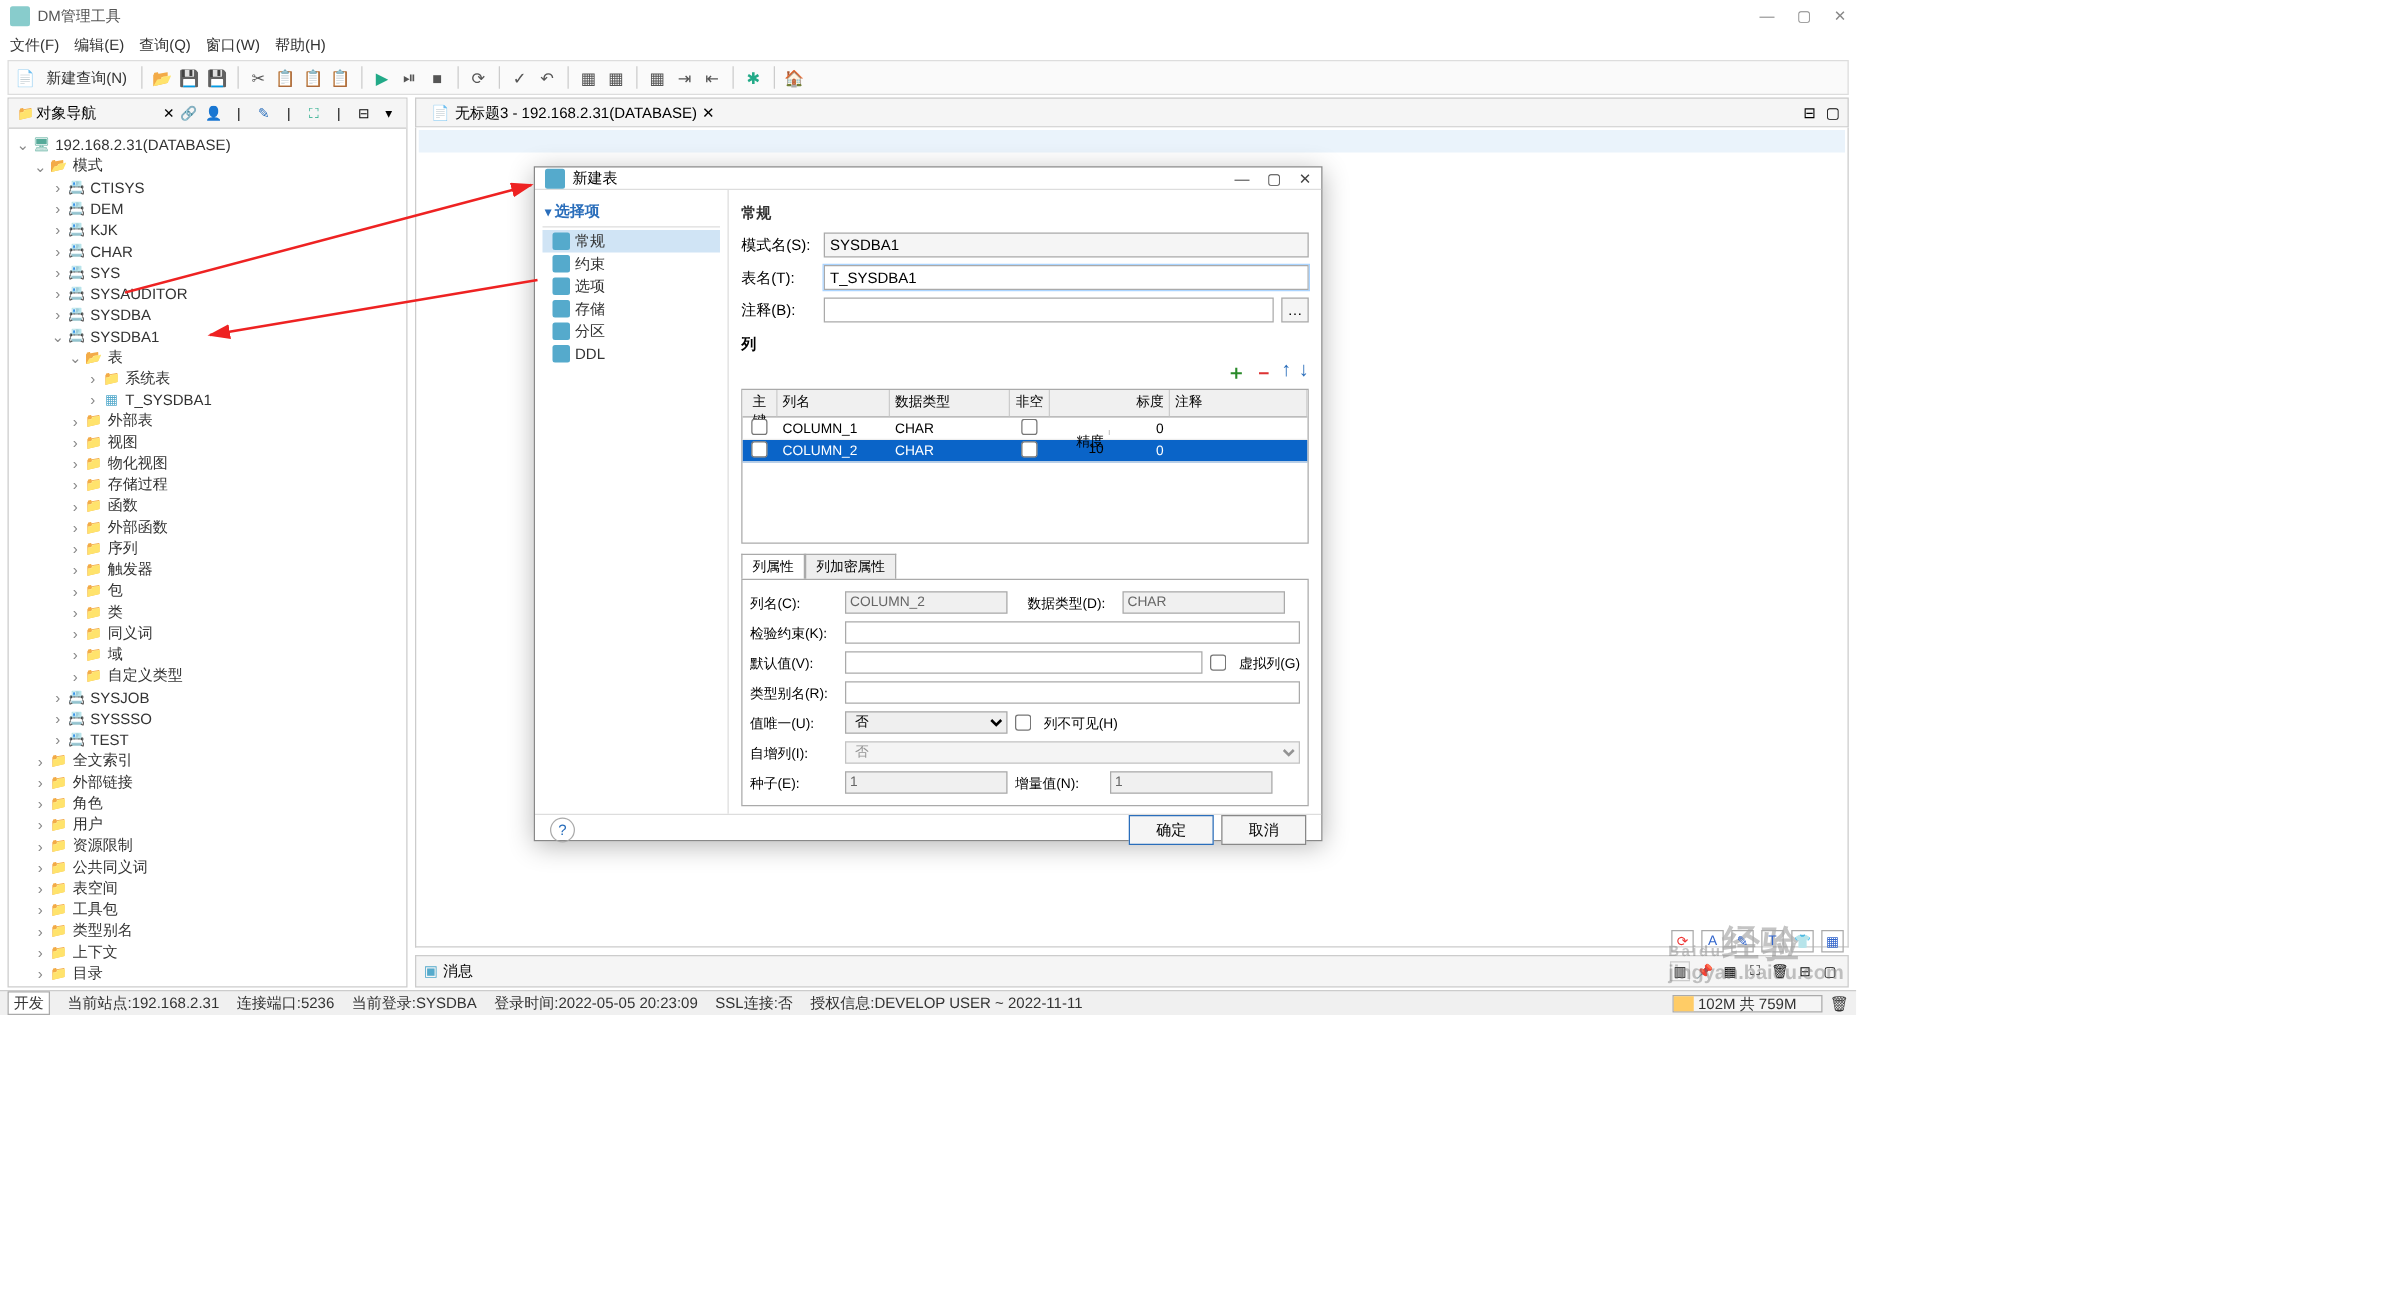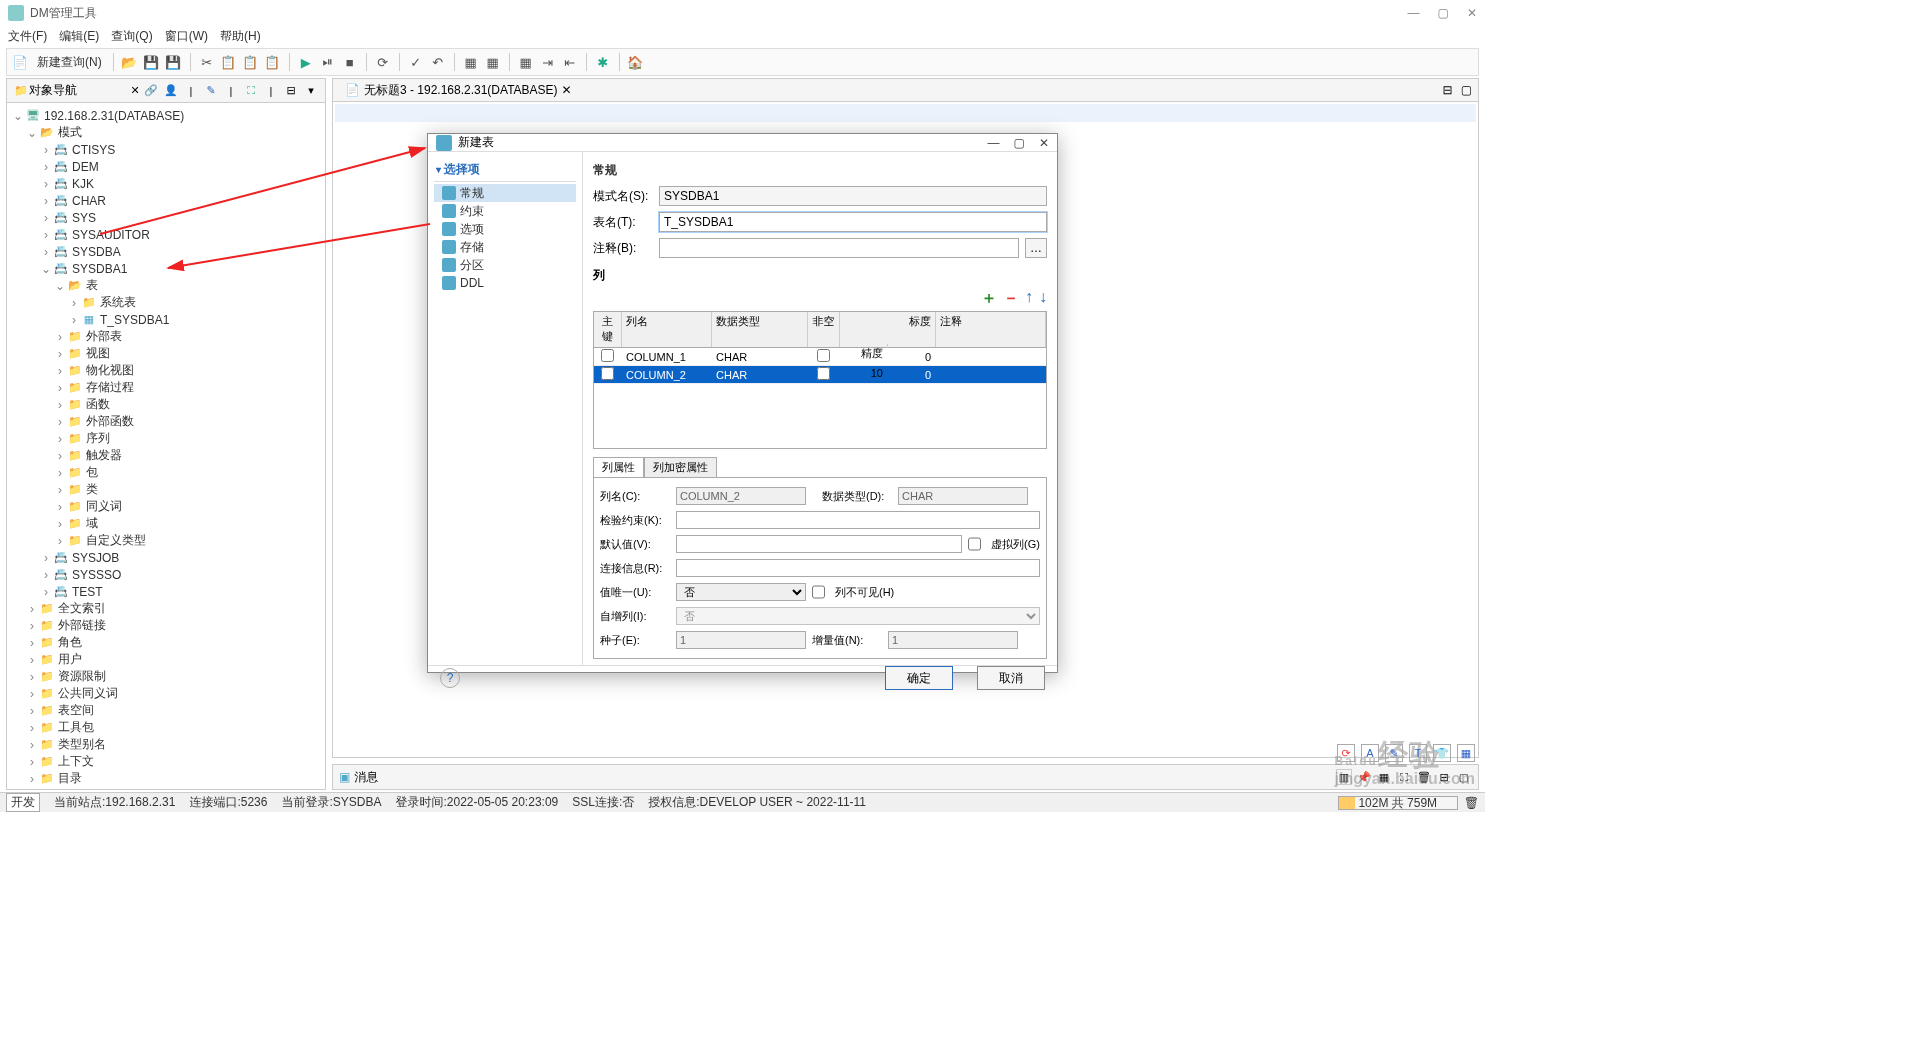--- a/index.html
+++ b/index.html
@@ -78,21 +78,21 @@
 .form-row .btn-small { width: 22px; height: 20px; border: 1px solid #aaa; background: #f5f5f5; text-align: center; line-height: 18px; cursor: pointer; }
 
 .col-section-label { font-weight: bold; padding: 6px 0 2px; }
 .col-toolbar { display: flex; justify-content: flex-end; gap: 6px; padding: 2px 0; }
 .col-tb-btn { font-size: 16px; font-weight: bold; cursor: pointer; }
 .col-tb-btn.add { color: #2a8a2a; }
 .col-tb-btn.del { color: #d33; }
 .col-tb-btn.up, .col-tb-btn.down { color: #2a6ebb; }
 
 .col-table { border: 1px solid #aaa; }
-.col-table-header { display: flex; background: #f0f0f0; border-bottom: 1px solid #aaa; height: 36px; }
+.col-table-header { display: flex; background: #f0f0f0; border-bottom: 1px solid #aaa; height: 22px; }
 .col-table-header > div { border-right: 1px solid #ccc; padding: 2px 4px; font-size: 11px; }
 .col-table-body { height: 100px; overflow: auto; }
 .col-table-row { display: flex; height: 18px; align-items: center; border-bottom: 1px solid #eee; }
 .col-table-row > div { padding: 0 4px; font-size: 11px; border-right: 1px solid transparent; }
 .col-table-row.selected { background: #0a64c8; color: #fff; }
 .col-table-row.selected input[type="checkbox"] { accent-color: #fff; }
 .c-pk { width: 28px; text-align: center; }
 .c-name { width: 90px; }
 .c-type { width: 96px; }
 .c-null { width: 32px; text-align: center; }
@@ -106,21 +106,21 @@
 .prop-body { border: 1px solid #aaa; padding: 6px; }
 .prop-row { display: flex; align-items: center; height: 24px; gap: 6px; }
 .prop-row label { width: 70px; font-size: 11px; }
 .prop-row input, .prop-row select { height: 18px; border: 1px solid #aaa; padding: 0 3px; font-size: 11px; }
 .prop-row input[readonly], .prop-row select[disabled] { background: #f0f0f0; color: #666; }
 .prop-row .half { width: 130px; }
 .prop-row .chk-label { font-size: 11px; margin-left: 4px; }
 
 .dialog-footer { height: 42px; border-top: 1px solid #ddd; display: flex; align-items: center; padding: 0 12px; }
 .dialog-footer .help { width: 20px; height: 20px; border: 1px solid #aaa; border-radius: 10px; text-align: center; line-height: 18px; color: #2a6ebb; cursor: pointer; }
-.dialog-footer .btns { margin-left: auto; display: flex; gap: 24px; }
+.dialog-footer .btns { margin-left: auto; display: flex; gap: 6px; }
 .dialog-footer button { width: 68px; height: 24px; border: 1px solid #888; background: #f5f5f5; cursor: pointer; }
 .dialog-footer button.primary { border: 1px solid #2a6ebb; }
 
 
 .arrow { position: absolute; pointer-events: none; z-index: 20; }
 
 .watermark { position: absolute; right: 10px; bottom: 24px; font-size: 38px; color: rgba(125,125,125,0.45); font-weight: bold; font-family: Arial; letter-spacing: 2px; z-index: 5; }
 .watermark .sub { font-size: 16px; color: rgba(125,125,125,0.45); letter-spacing: 0; display: block; text-align: right; margin-top: -6px; }
 .watermark .jy { font-size: 30px; }
 
@@ -559,21 +559,21 @@
           <label>检验约束(K):</label>
           <input style="flex: 1 1 0%;">
         </div>
         <div class="prop-row">
           <label>默认值(V):</label>
           <input style="flex: 1 1 0%;">
           <input type="checkbox" style="">
             <span class="chk-label">虚拟列(G)</span>
         </div>
         <div class="prop-row">
-          <label>连接信息(R):</label>
+          <label>类型别名(R):</label>
           <input style="flex: 1 1 0%;">
         </div>
         <div class="prop-row">
           <label>值唯一(U):</label>
           <select class="half"><option>否</option></select>
           <input type="checkbox" style="">
             <span class="chk-label">列不可见(H)</span>
         </div>
         <div class="prop-row">
           <label>自增列(I):</label>

